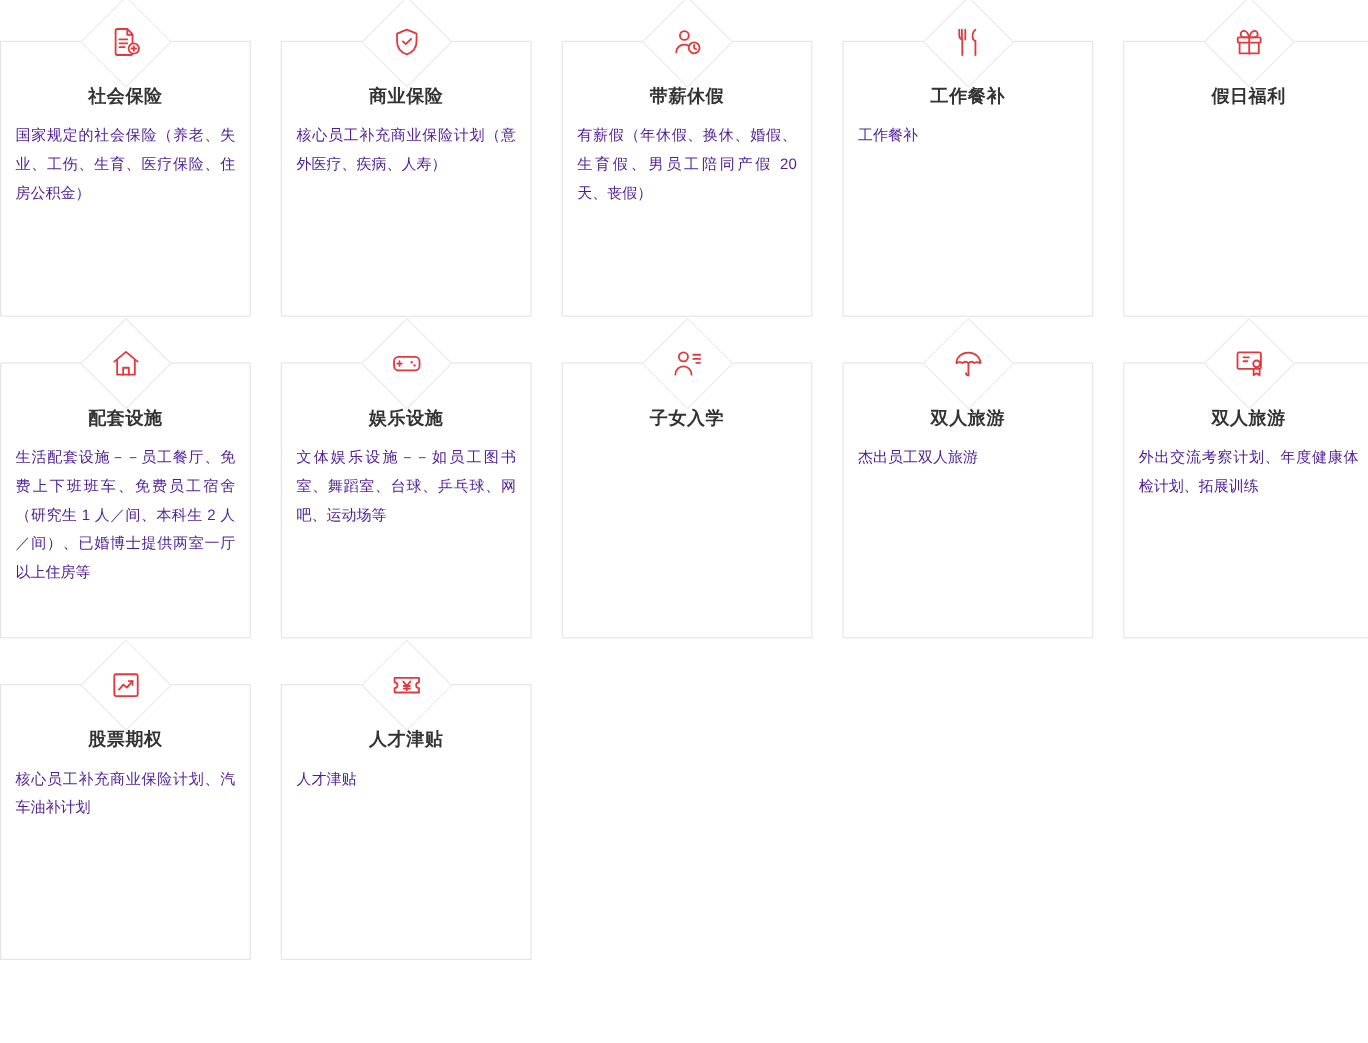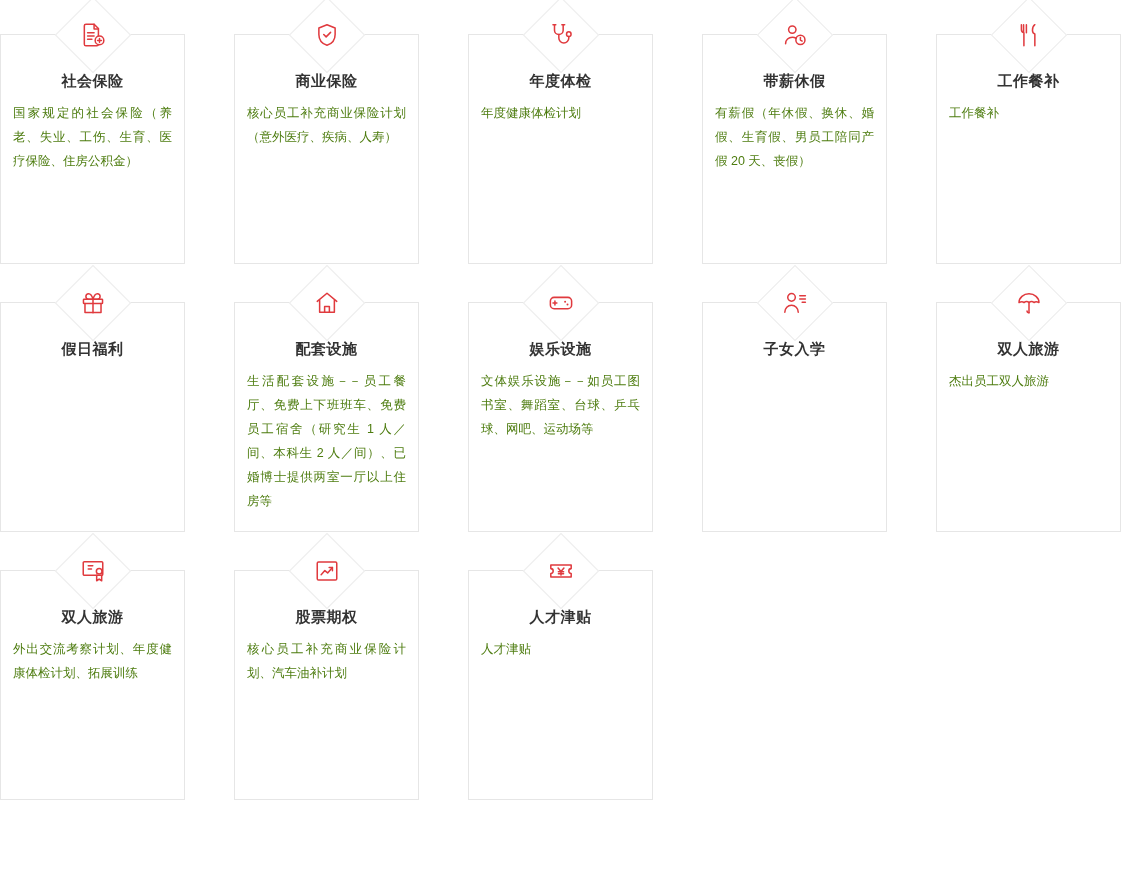--- a/index.html
+++ b/index.html
@@ -19,21 +19,21 @@
     width: 1140px;
     display: grid;
     grid-template-columns: repeat(5, 201px);
     grid-column-gap: 33px;
     grid-row-gap: 38px;
     padding-top: 34px;
     box-sizing: border-box;
   }
   .card {
     position: relative;
-    width: 185px;
+    width: 209px;
     height: 230px;
     border: 1px solid #e6e6e6;
     background: #fff;
     box-sizing: border-box;
     padding: 36px 12px 12px 12px;
   }
   .card.empty {
     border: none;
     background: transparent;
   }
@@ -74,21 +74,21 @@
     font-size: 15px;
     font-weight: bold;
     color: #333;
     line-height: 20px;
     margin: 0 0 10px 0;
     letter-spacing: 0.5px;
   }
   .card-desc {
     font-size: 12.5px;
     line-height: 24px;
-    color: #4d7c0f;
+    color: #4c1d95;
     text-align: justify;
     margin: 0;
     word-break: break-all;
   }
 </style>
 </head>
 <body>
 
 <div class="benefits-grid">
 
@@ -116,35 +116,20 @@
         <svg width="26" height="26" viewBox="0 0 24 24" fill="none" stroke="#e03a3e" stroke-width="1.4" stroke-linecap="round" stroke-linejoin="round">
           <path d="M12 2.5 4.5 5.5v6c0 5 3.2 8.6 7.5 10 4.3-1.4 7.5-5 7.5-10v-6z"></path>
           <path d="M9 11.5l2.2 2.2L15.3 9.6"></path>
         </svg>
       </div>
     </div>
     <div class="card-title">商业保险</div>
     <div class="card-desc">核心员工补充商业保险计划（意外医疗、疾病、人寿）</div>
   </div>
 
-  <div class="card">
-    <div class="card-icon-wrap">
-      <div class="diamond"></div>
-      <div class="icon-glyph">
-        <svg width="26" height="26" viewBox="0 0 24 24" fill="none" stroke="#e03a3e" stroke-width="1.4" stroke-linecap="round" stroke-linejoin="round">
-          <path d="M6 2.5v5a4 4 0 0 0 8 0v-5"></path>
-          <path d="M4.6 2.5h2.6M12.8 2.5h2.6"></path>
-          <path d="M10 11.5v3.2a4.6 4.6 0 0 0 9.2 0v-1.4"></path>
-          <circle cx="19.2" cy="11.2" r="2.1"></circle>
-        </svg>
-      </div>
-    </div>
-    <div class="card-title">年度体检</div>
-    <div class="card-desc">年度健康体检计划</div>
-  </div>
 
   <div class="card">
     <div class="card-icon-wrap">
       <div class="diamond"></div>
       <div class="icon-glyph">
         <svg width="26" height="26" viewBox="0 0 24 24" fill="none" stroke="#e03a3e" stroke-width="1.4" stroke-linecap="round" stroke-linejoin="round">
           <circle cx="9.5" cy="7" r="3.4"></circle>
           <path d="M3.3 20c0-3.6 2.8-6 6.2-6 1.3 0 2.5.35 3.5 1"></path>
           <circle cx="17" cy="16.5" r="4.2"></circle>
           <path d="M17 14.3v2.3l1.6 1"></path>

